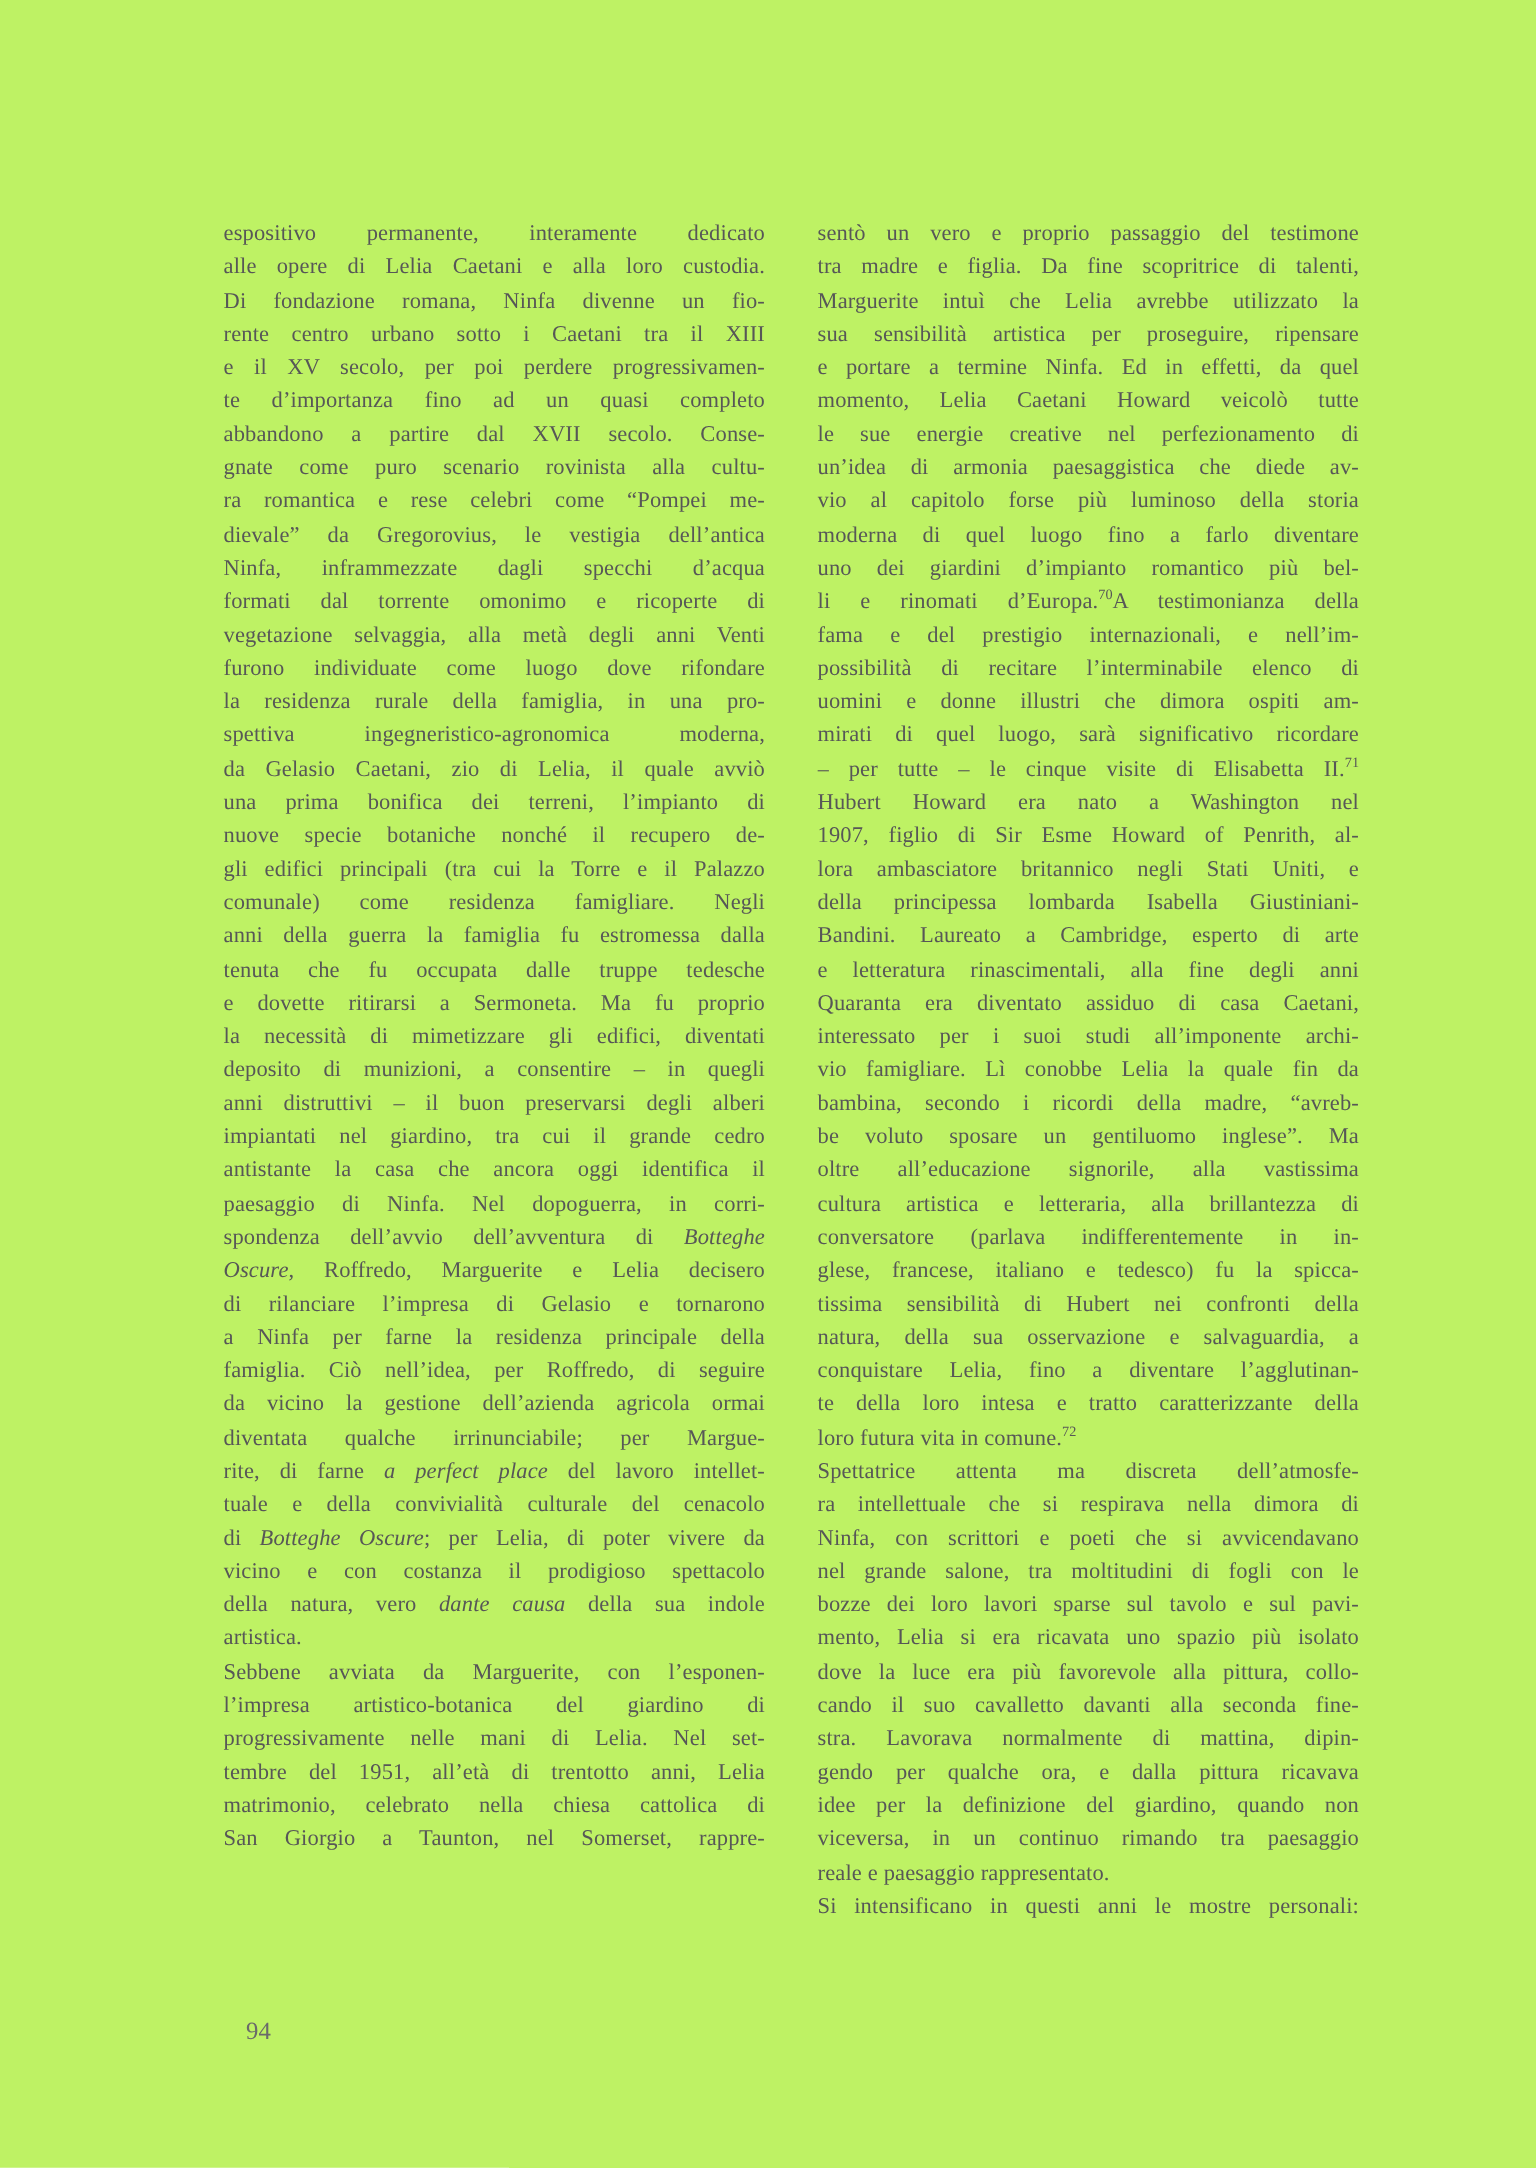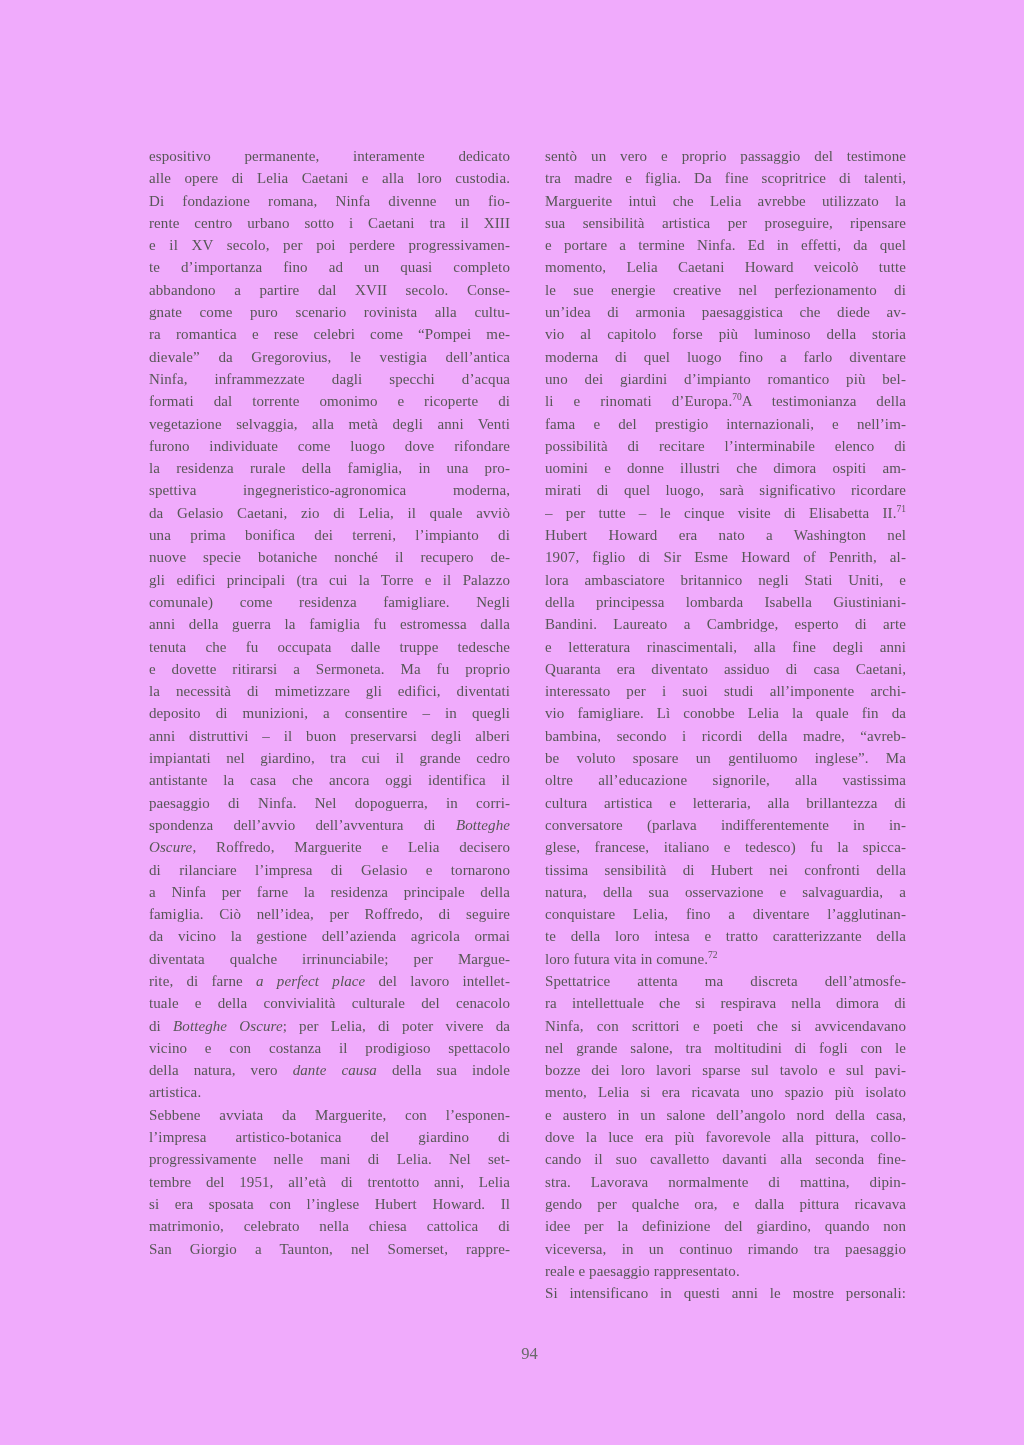--- a/index.html
+++ b/index.html
@@ -11,21 +11,21 @@
     height: 1445px;
     background: #ffffff;
     font-family: "Liberation Serif", serif;
     color: #575757;
     overflow: hidden;
   }
   .page {
     position: relative;
     width: 1024px;
     height: 1445px;
-    background: #f0abfc;
+    background: #bef264;
   }
   .columns {
     position: absolute;
     top: 145px;
     left: 149px;
     display: flex;
     gap: 35px;
   }
   .column {
     width: 361px;
@@ -47,23 +47,23 @@
   }
   .line sup {
     font-size: 9.5px;
     line-height: 0;
     vertical-align: super;
     letter-spacing: 0;
   }
   .folio {
     position: absolute;
     top: 1344px;
-    left: 151px;
+    left: 164px;
     width: 757px;
-    text-align: center;
+    text-align: left;
     font-size: 16.5px;
     color: #6a6a6a;
   }
 </style>
 </head>
 <body style="color: rgb(87, 87, 87);">
 
 <div class="page">
   <div class="columns">
     <div class="column">
@@ -107,21 +107,20 @@
         <div class="line just">rite, di farne <em>a perfect place</em> del lavoro intellet-</div>
         <div class="line just">tuale e della convivialità culturale del cenacolo</div>
         <div class="line just">di <em>Botteghe Oscure</em>; per Lelia, di poter vivere da</div>
         <div class="line just">vicino e con costanza il prodigioso spettacolo</div>
         <div class="line just">della natura, vero <em>dante causa</em> della sua indole</div>
         <div class="line">artistica.</div>
         <div class="line just">Sebbene avviata da Marguerite, con l’esponen-</div>
         <div class="line just">l’impresa artistico-botanica del giardino di</div>
         <div class="line just">progressivamente nelle mani di Lelia. Nel set-</div>
         <div class="line just">tembre del 1951, all’età di trentotto anni, Lelia</div>
-        <div class="line just">si era sposata con l’inglese Hubert Howard. Il</div>
         <div class="line just">matrimonio, celebrato nella chiesa cattolica di</div>
         <div class="line just">San Giorgio a Taunton, nel Somerset, rappre-</div>
       </div>
     <div class="column">
         <div class="line just">sentò un vero e proprio passaggio del testimone</div>
         <div class="line just">tra madre e figlia. Da fine scopritrice di talenti,</div>
         <div class="line just">Marguerite intuì che Lelia avrebbe utilizzato la</div>
         <div class="line just">sua sensibilità artistica per proseguire, ripensare</div>
         <div class="line just">e portare a termine Ninfa. Ed in effetti, da quel</div>
         <div class="line just">momento, Lelia Caetani Howard veicolò tutte</div>
@@ -155,21 +154,20 @@
         <div class="line just">natura, della sua osservazione e salvaguardia, a</div>
         <div class="line just">conquistare Lelia, fino a diventare l’agglutinan-</div>
         <div class="line just">te della loro intesa e tratto caratterizzante della</div>
         <div class="line">loro futura vita in comune.<sup>72</sup></div>
         <div class="line just">Spettatrice attenta ma discreta dell’atmosfe-</div>
         <div class="line just">ra intellettuale che si respirava nella dimora di</div>
         <div class="line just">Ninfa, con scrittori e poeti che si avvicendavano</div>
         <div class="line just">nel grande salone, tra moltitudini di fogli con le</div>
         <div class="line just">bozze dei loro lavori sparse sul tavolo e sul pavi-</div>
         <div class="line just">mento, Lelia si era ricavata uno spazio più isolato</div>
-        <div class="line just">e austero in un salone dell’angolo nord della casa,</div>
         <div class="line just">dove la luce era più favorevole alla pittura, collo-</div>
         <div class="line just">cando il suo cavalletto davanti alla seconda fine-</div>
         <div class="line just">stra. Lavorava normalmente di mattina, dipin-</div>
         <div class="line just">gendo per qualche ora, e dalla pittura ricavava</div>
         <div class="line just">idee per la definizione del giardino, quando non</div>
         <div class="line just">viceversa, in un continuo rimando tra paesaggio</div>
         <div class="line">reale e paesaggio rappresentato.</div>
         <div class="line just">Si intensificano in questi anni le mostre personali:</div>
       </div>
   </div>

